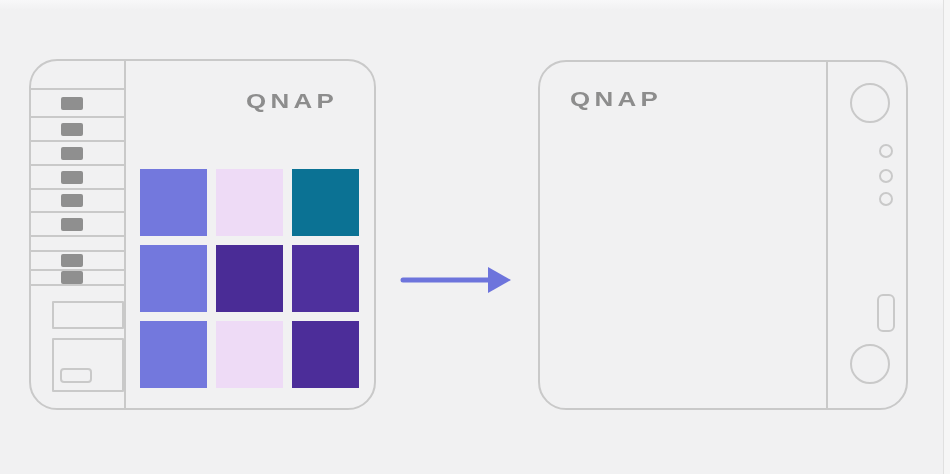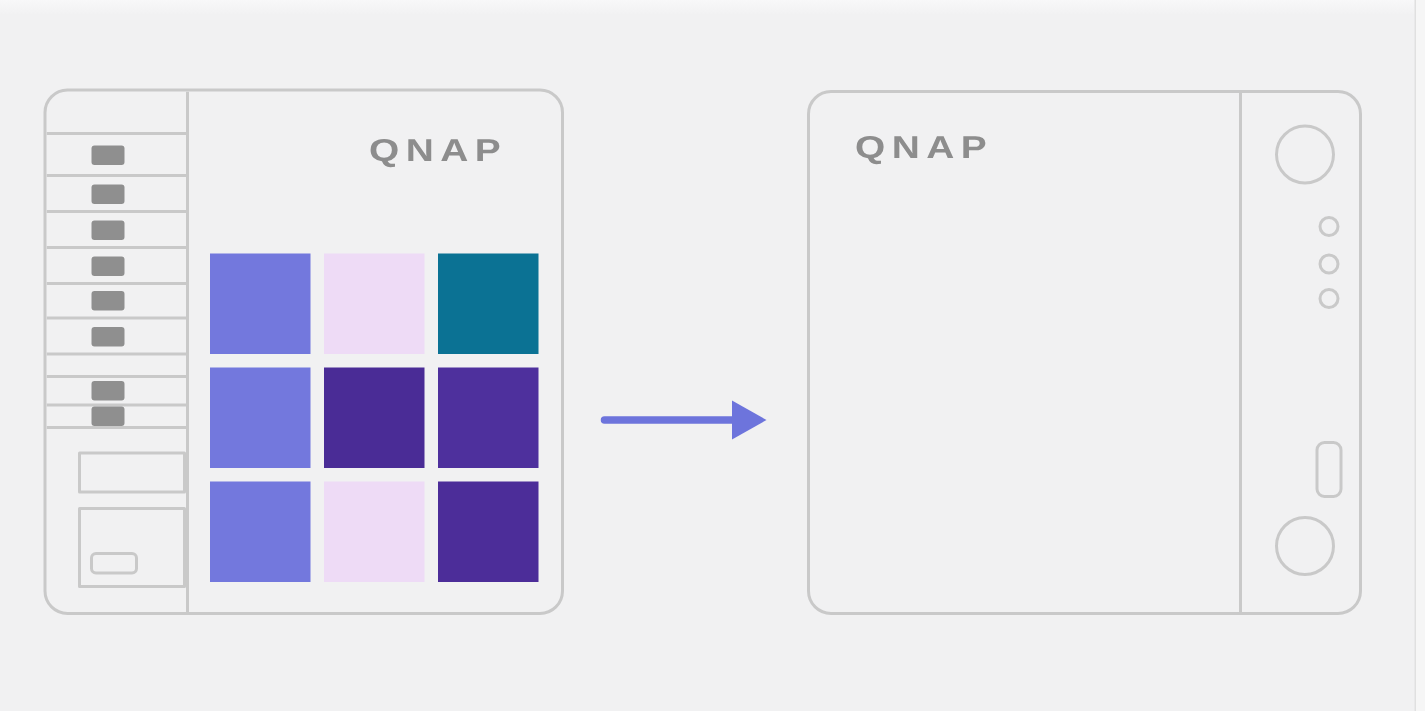--- a/index.html
+++ b/index.html
@@ -19,21 +19,21 @@
   .page-edge {
     position:absolute; top:0; bottom:0; right:0; width:7px;
     background:var(--c-edge_fill,#f6f6f6);
     border-left:1px solid var(--c-edge_line,#e0e0e0);
   }
 
   
   .device {
     position:absolute;
     border:2px solid var(--c-outline,#c9c9c9);
-    border-radius:16px;
+    border-radius:28px;
     overflow:hidden;
   }
   .device-src { left:29px; top:59px; width:347px; height:351px; }
   .device-dst { left:538px; top:60px; width:370px; height:350px; }
 
   .logo {
     position:absolute;
     font-weight:bold; font-size:24px; letter-spacing:4px;
     color:var(--c-logo,#8d8d8d);
     transform:scale(1.08,0.88); transform-origin:left center;

